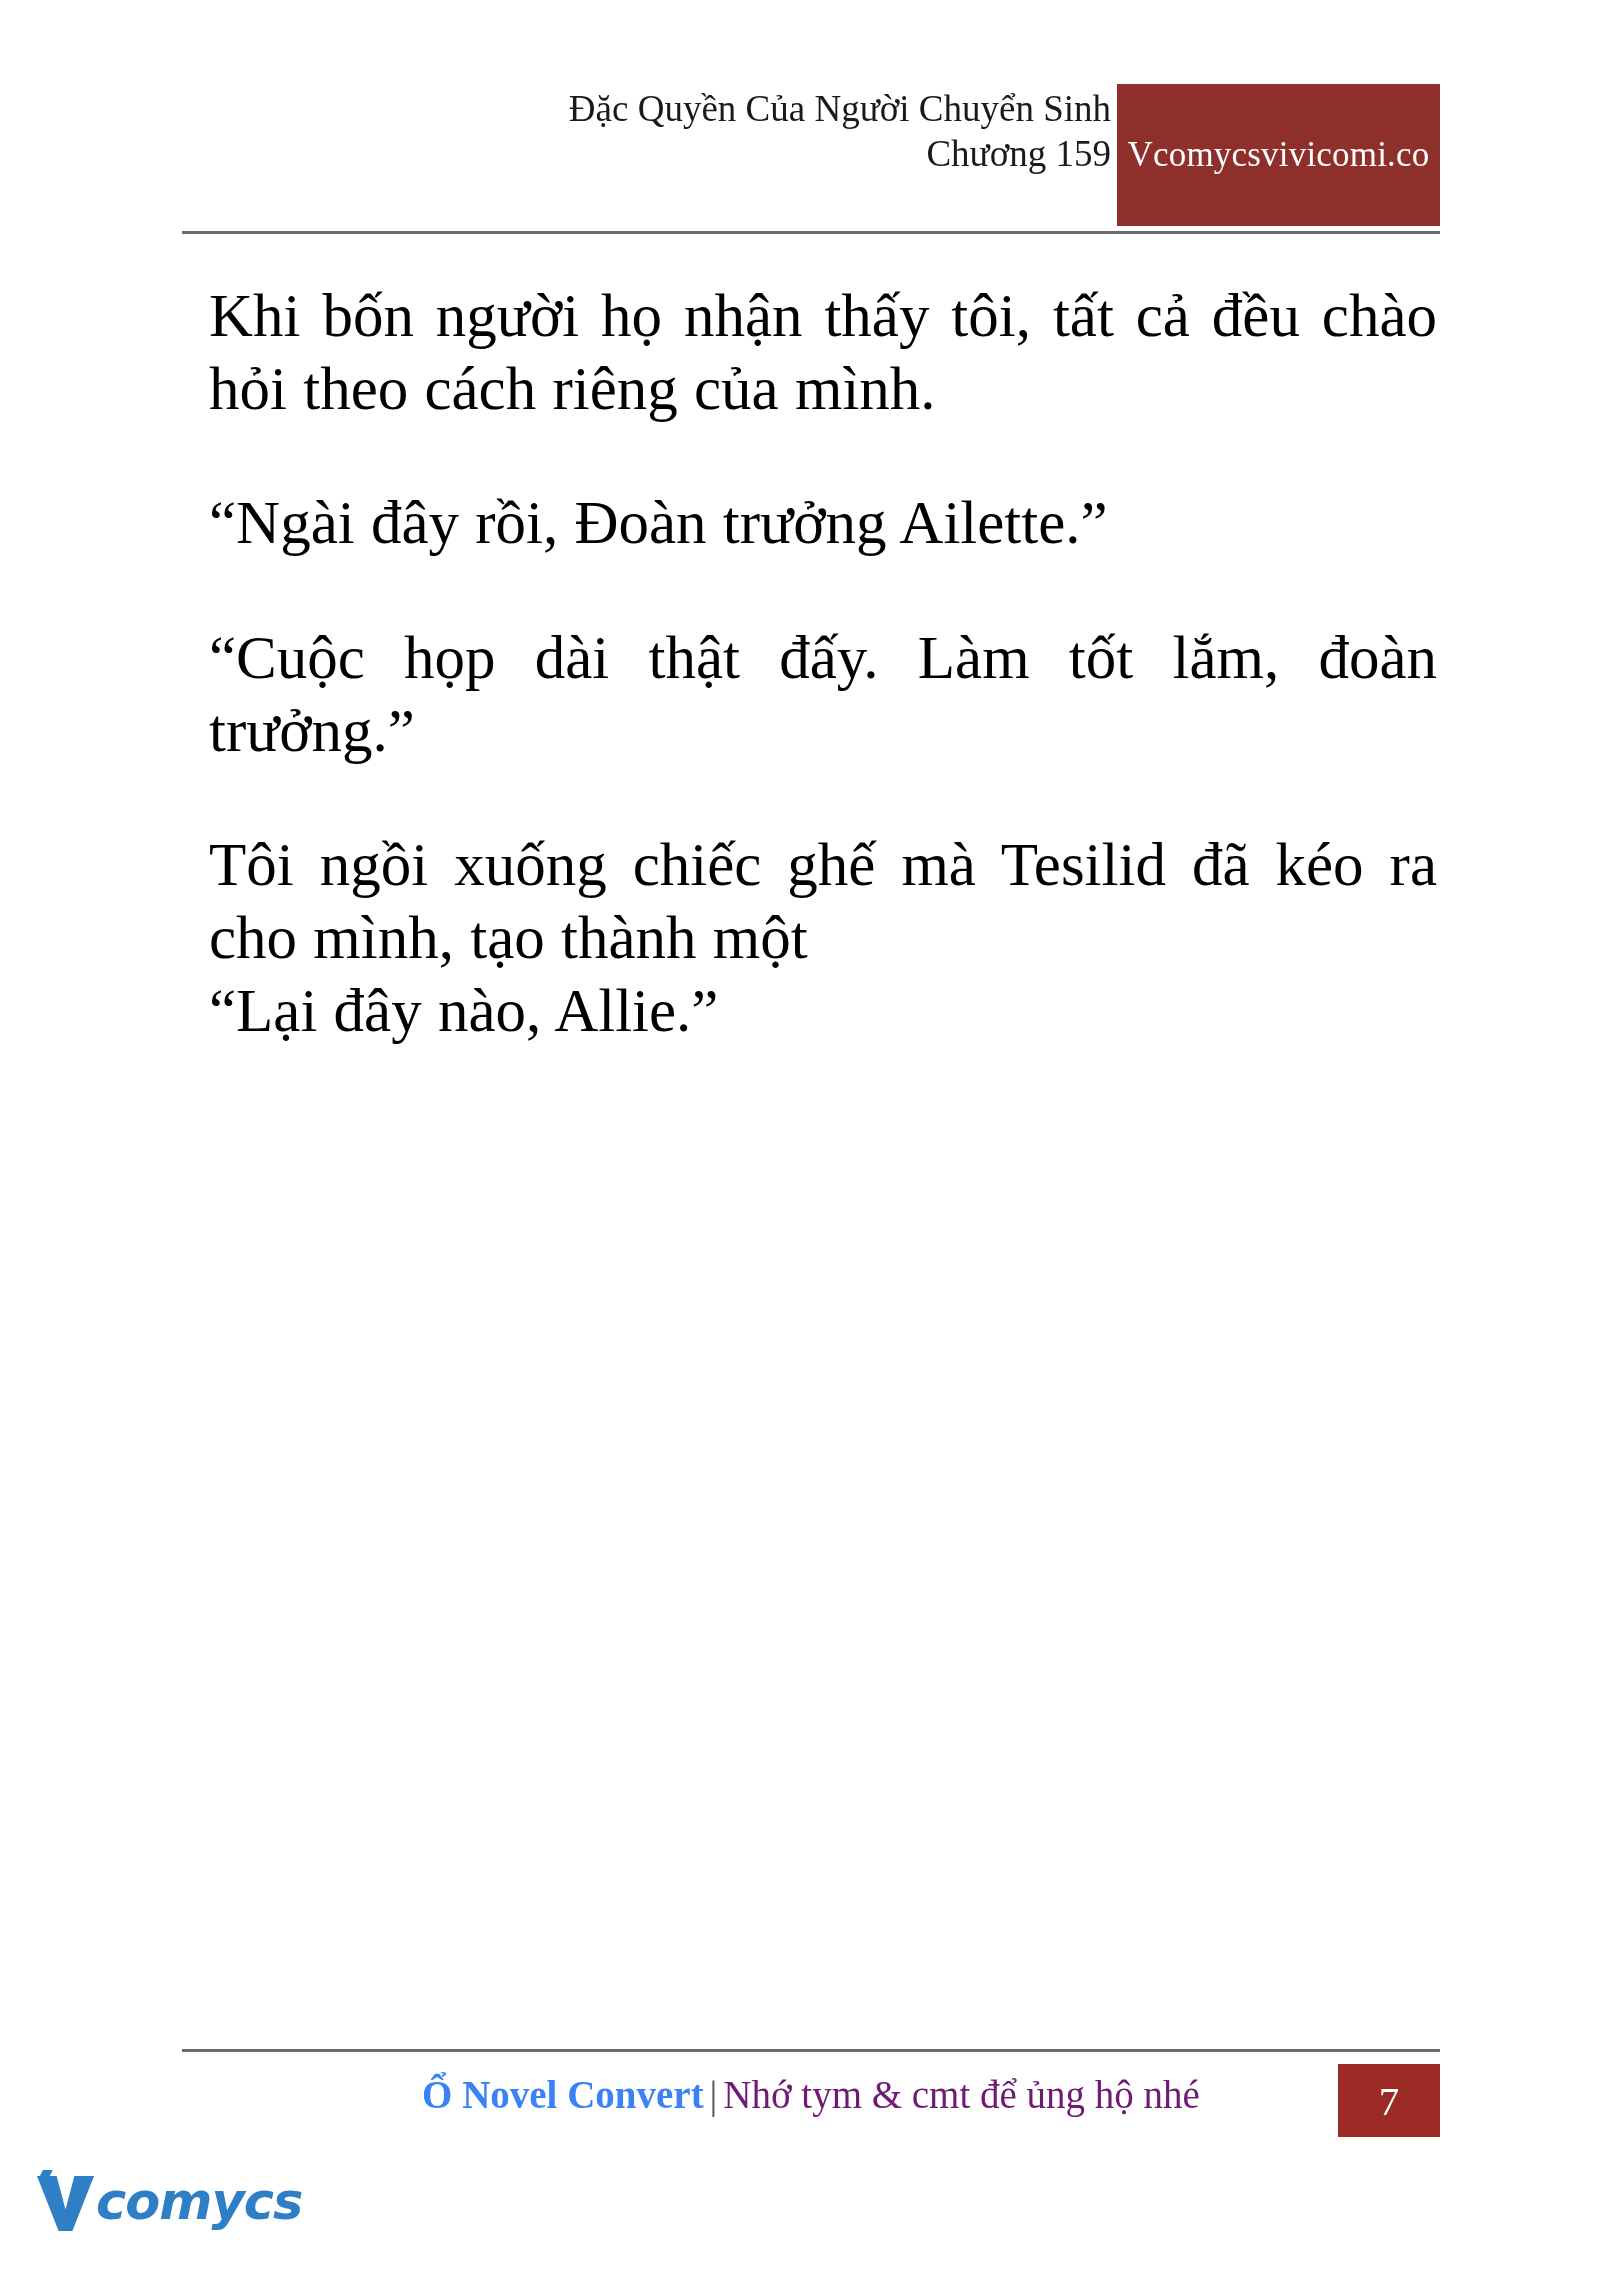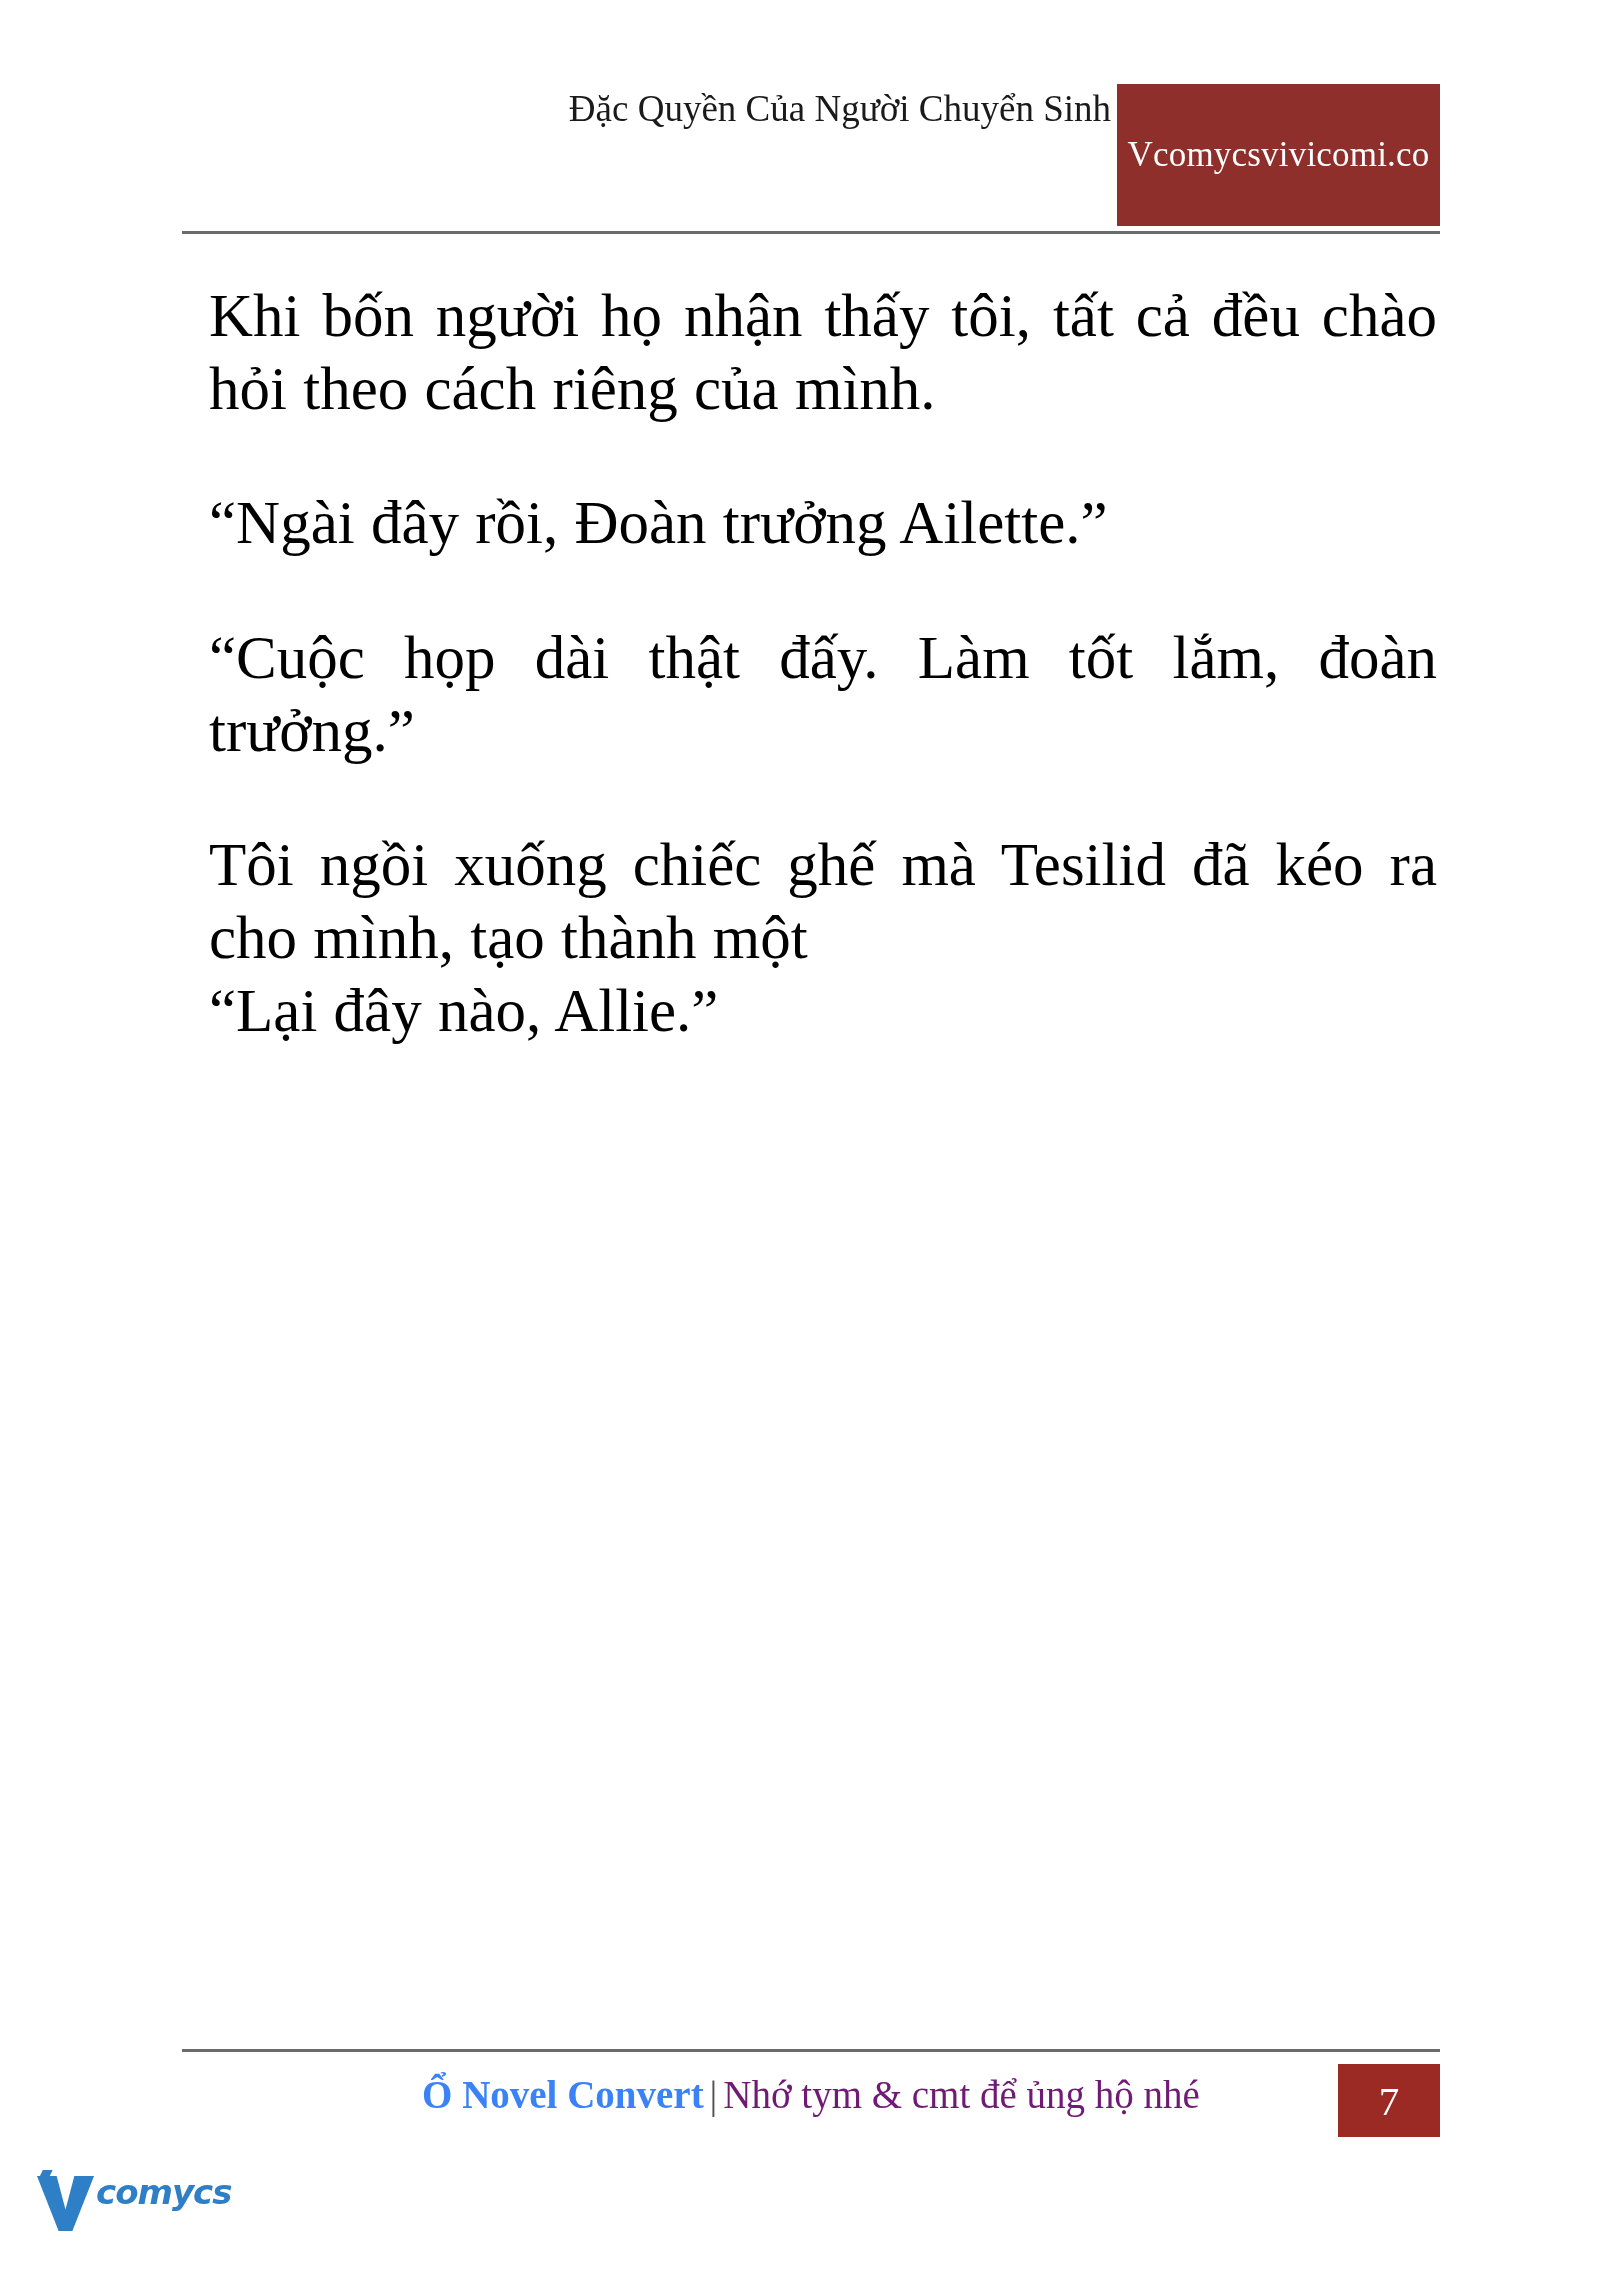--- a/index.html
+++ b/index.html
@@ -156,41 +156,42 @@
     width: 265px;
     height: 94px;
   }
   .wm-text {
     position: absolute;
     left: 61px;
     top: 9.8px;
     font-family: "DejaVu Sans", sans-serif;
     font-style: italic;
     font-weight: bold;
-    font-size: 34px;
+    font-size: 51px;
     color: #2f7fc7;
     letter-spacing: -1px;
   }
   .wm-mark {
     position: absolute;
     left: 0px;
     top: 7.8px;
     width: 61px;
     height: 65px;
   }
   .wm-mark svg { display: block; }
 </style>
 </head>
 <body>
 
 <div class="page">
 
   <div class="header">
     <div class="header-title-wrap">
       <div class="header-line1">Đặc Quyền Của Người Chuyển Sinh</div>
+      <div class="header-line2">Chương 159</div>
     </div>
     <div class="header-badge">
       <div class="header-badge-line">Vcomycs</div>
       <div class="header-badge-line">vivicomi.co</div>
     </div>
   </div>
   <div class="header-rule"></div>
 
   <div class="content">
     <p class="para">Khi bốn người họ nhận thấy tôi, tất cả đều chào hỏi theo cách riêng của mình.</p>

